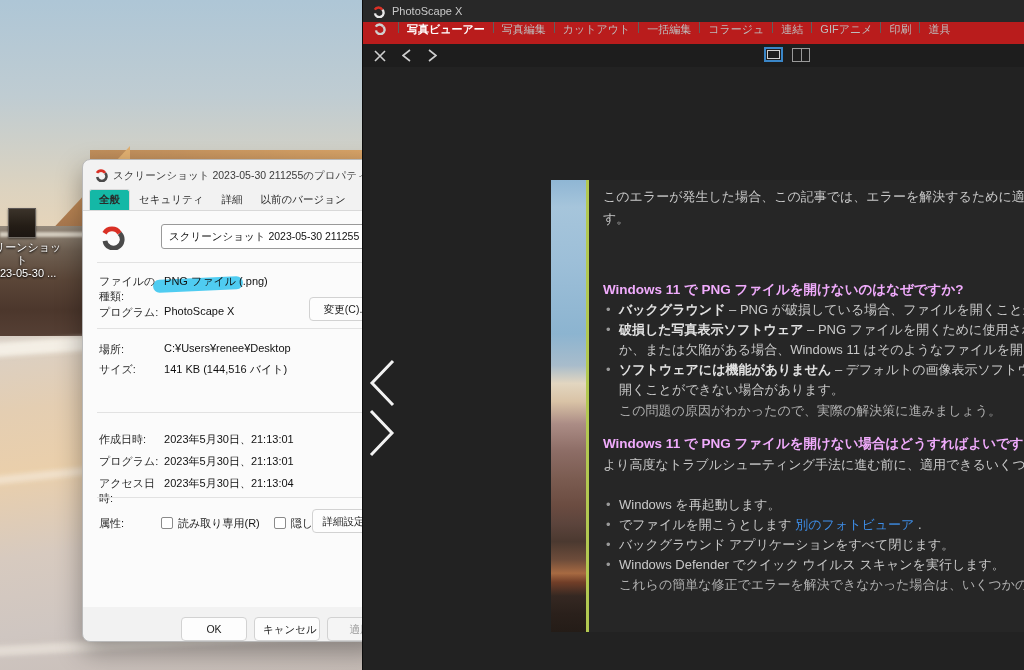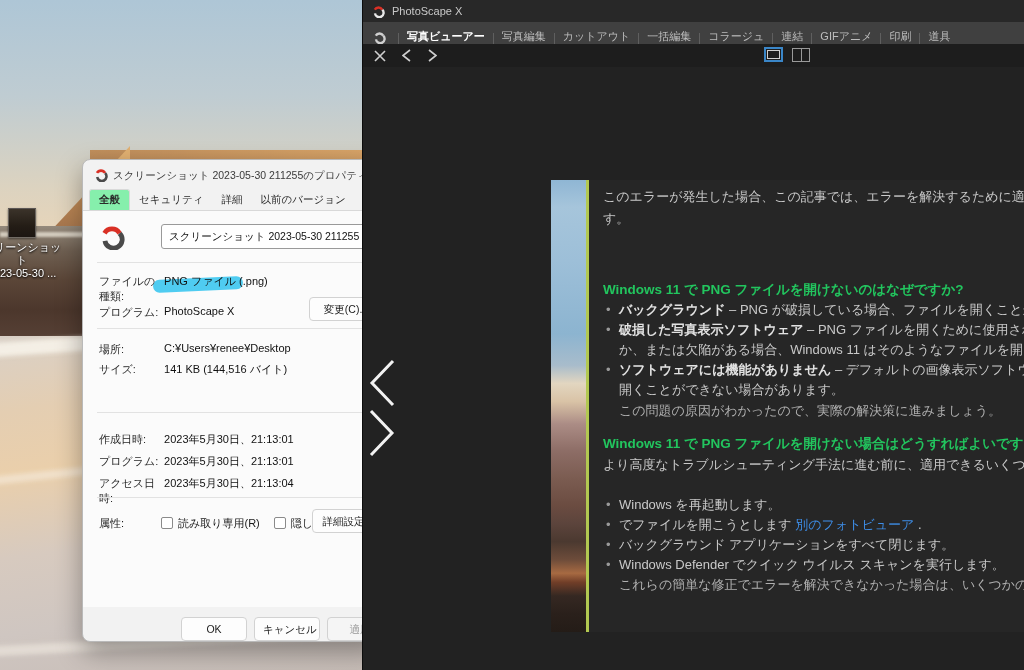--- a/index.html
+++ b/index.html
@@ -44,21 +44,21 @@
 
   
   .dialog { position:absolute; left:82px; top:159px; width:300px; height:483px;
          background:#f2f2f2; border:1px solid #b9b9b9; border-radius:8px;
          box-shadow:0 10px 26px rgba(0,0,0,.35); z-index:5; font-size:11px; color:#1b1b1b; }
   .dlg-titlebar { position:absolute; left:0; top:0; width:100%; height:30px; }
   .dlg-titlebar .dlg-title { position:absolute; left:30px; top:9px; font-size:10.5px; color:#3a3a3a; white-space:nowrap; }
   .dlg-logo { position:absolute; left:11px; top:8px; width:14px; height:14px; }
   .dlg-tabs { position:absolute; left:6px; top:31px; height:20px; display:flex; align-items:flex-end; }
   .dlg-tab { padding:3px 9px 4px; font-size:10.5px; color:#2a2a2a; white-space:nowrap; }
-  .dlg-tab.active { background:#86efac; border:1px solid #d9d9d9; border-bottom:none;
+  .dlg-tab.active { background:#14b8a6; border:1px solid #d9d9d9; border-bottom:none;
          border-radius:3px 3px 0 0; font-weight:bold; }
   .dlg-panel { position:absolute; left:0px; top:50px; width:100%; height:397px;
          background:#fbfbfb; border-top:1px solid #d9d9d9; }
   .dlg-footer { position:absolute; left:0; bottom:0; width:100%; height:36px; }
 
   .file-logo { position:absolute; left:16px; top:64px; width:26px; height:26px; }
   .fname-input { position:absolute; left:78px; top:64px; width:218px; height:25px;
          background:#fff; border:1px solid #9a9a9a; border-radius:3px; font-size:10.5px;
          color:#111; padding:0 7px; line-height:23px; white-space:nowrap; overflow:hidden; }
   .dlg-sep { position:absolute; left:14px; width:272px; height:1px; background:#e2e2e2; }
@@ -87,22 +87,22 @@
   .btn-cancel { left:171px; top:457px; width:66px; line-height:22px; }
   .btn-apply { left:244px; top:457px; width:66px; line-height:22px; color:#9a9a9a; background:#f5f5f5; }
 
   
   .ps-window { position:absolute; left:362px; top:0; width:662px; height:670px; z-index:10;
          background:#222222; border-left:1px solid #0c0c0c; }
   .ps-titlebar { position:absolute; left:0; top:0; width:100%; height:22px; background:#282828;
          display:flex; align-items:center; }
   .ps-titlebar .logo { width:13px; height:13px; margin-left:9px; }
   .ps-titlebar .t { margin-left:7px; font-size:11px; color:#c9c9c9; }
-  .ps-menubar { position:absolute; left:0; top:22px; width:100%; height:22px; background:#404040;
-         display:flex; align-items:flex-end; }
+  .ps-menubar { position:absolute; left:0; top:22px; width:100%; height:22px; background:#b91c1c;
+         display:flex; align-items:flex-start; }
   .ps-menubar .logo { width:13px; height:13px; margin:0 4px 0 10px; }
   .mdiv { width:1px; height:11px; background:#5f5f5f; margin:0 8px; }
   .mtab { font-size:11px; color:#bdbdbd; white-space:nowrap; cursor:default; }
   .mtab.active { color:#fff; font-weight:bold; }
   .ps-toolbar { position:absolute; left:0; top:44px; width:100%; height:23px; background:#1d1d1d;
          display:flex; align-items:center; }
   .tbtn { display:flex; align-items:center; justify-content:center; width:22px; height:20px; margin-left:4px; }
   .tbtn:first-child{ margin-left:6px; }
   .view-toggles { position:absolute; right:214px; top:3px; display:flex; align-items:center; gap:9px; }
   .vt-single { width:19px; height:15px; border:2px solid #3a86c8; background:#1d1d1d; position:relative; }
@@ -119,21 +119,21 @@
         #8fb6d4 0%, #a6c5db 6%, #9dbfd8 18%, #8cb4d0 34%, #a8bccb 41%,
         #e2d6c0 45%, #d9c3a6 49%, #ab8c85 54%, #8d6d66 60%, #7b5c51 66%,
         #6b4c41 72%, #5c443c 76%, #4b3930 80%, #6d4c3a 84%, #a76a42 87%,
         #713e28 89%, #352822 92%, #2a201b 96%, #241c17 100%); }
   .accent-line { width:3px; height:100%; background:#b2c851; }
   .article { position:relative; flex:1; background:#262626; font-size:13px; color:#c9c9c9; }
   .article .ln { position:absolute; white-space:nowrap; left:14px; line-height:17px; }
   .article .li { left:30px; } 
   .article .li::before { content:"\2022"; position:absolute; left:-13px; color:#9a9a9a; }
   .article .ind { left:30px; }
-  .article .hd { font-weight:bold; color:#22c55e; font-size:13.5px; }
+  .article .hd { font-weight:bold; color:#f0abfc; font-size:13.5px; }
   .article .dim { color:#b0b0b0; }
   .article b { color:#e2e2e2; }
   .article a { color:#3e8ee8; text-decoration:none;margin-top:26px; }
   .t1{top:8px}.t2{top:30px}.t3{top:101px}.t4{top:121px}.t5{top:141px}.t6{top:161px}
   .t7{top:181px}.t8{top:201px}.t9{top:222px}.t10{top:255px}.t11{top:276px}
   .t12{top:316px}.t13{top:336px}.t14{top:356px}.t15{top:376px}.t16{top:396px}
 
   svg { display:block; }
 </style>
 </head>

